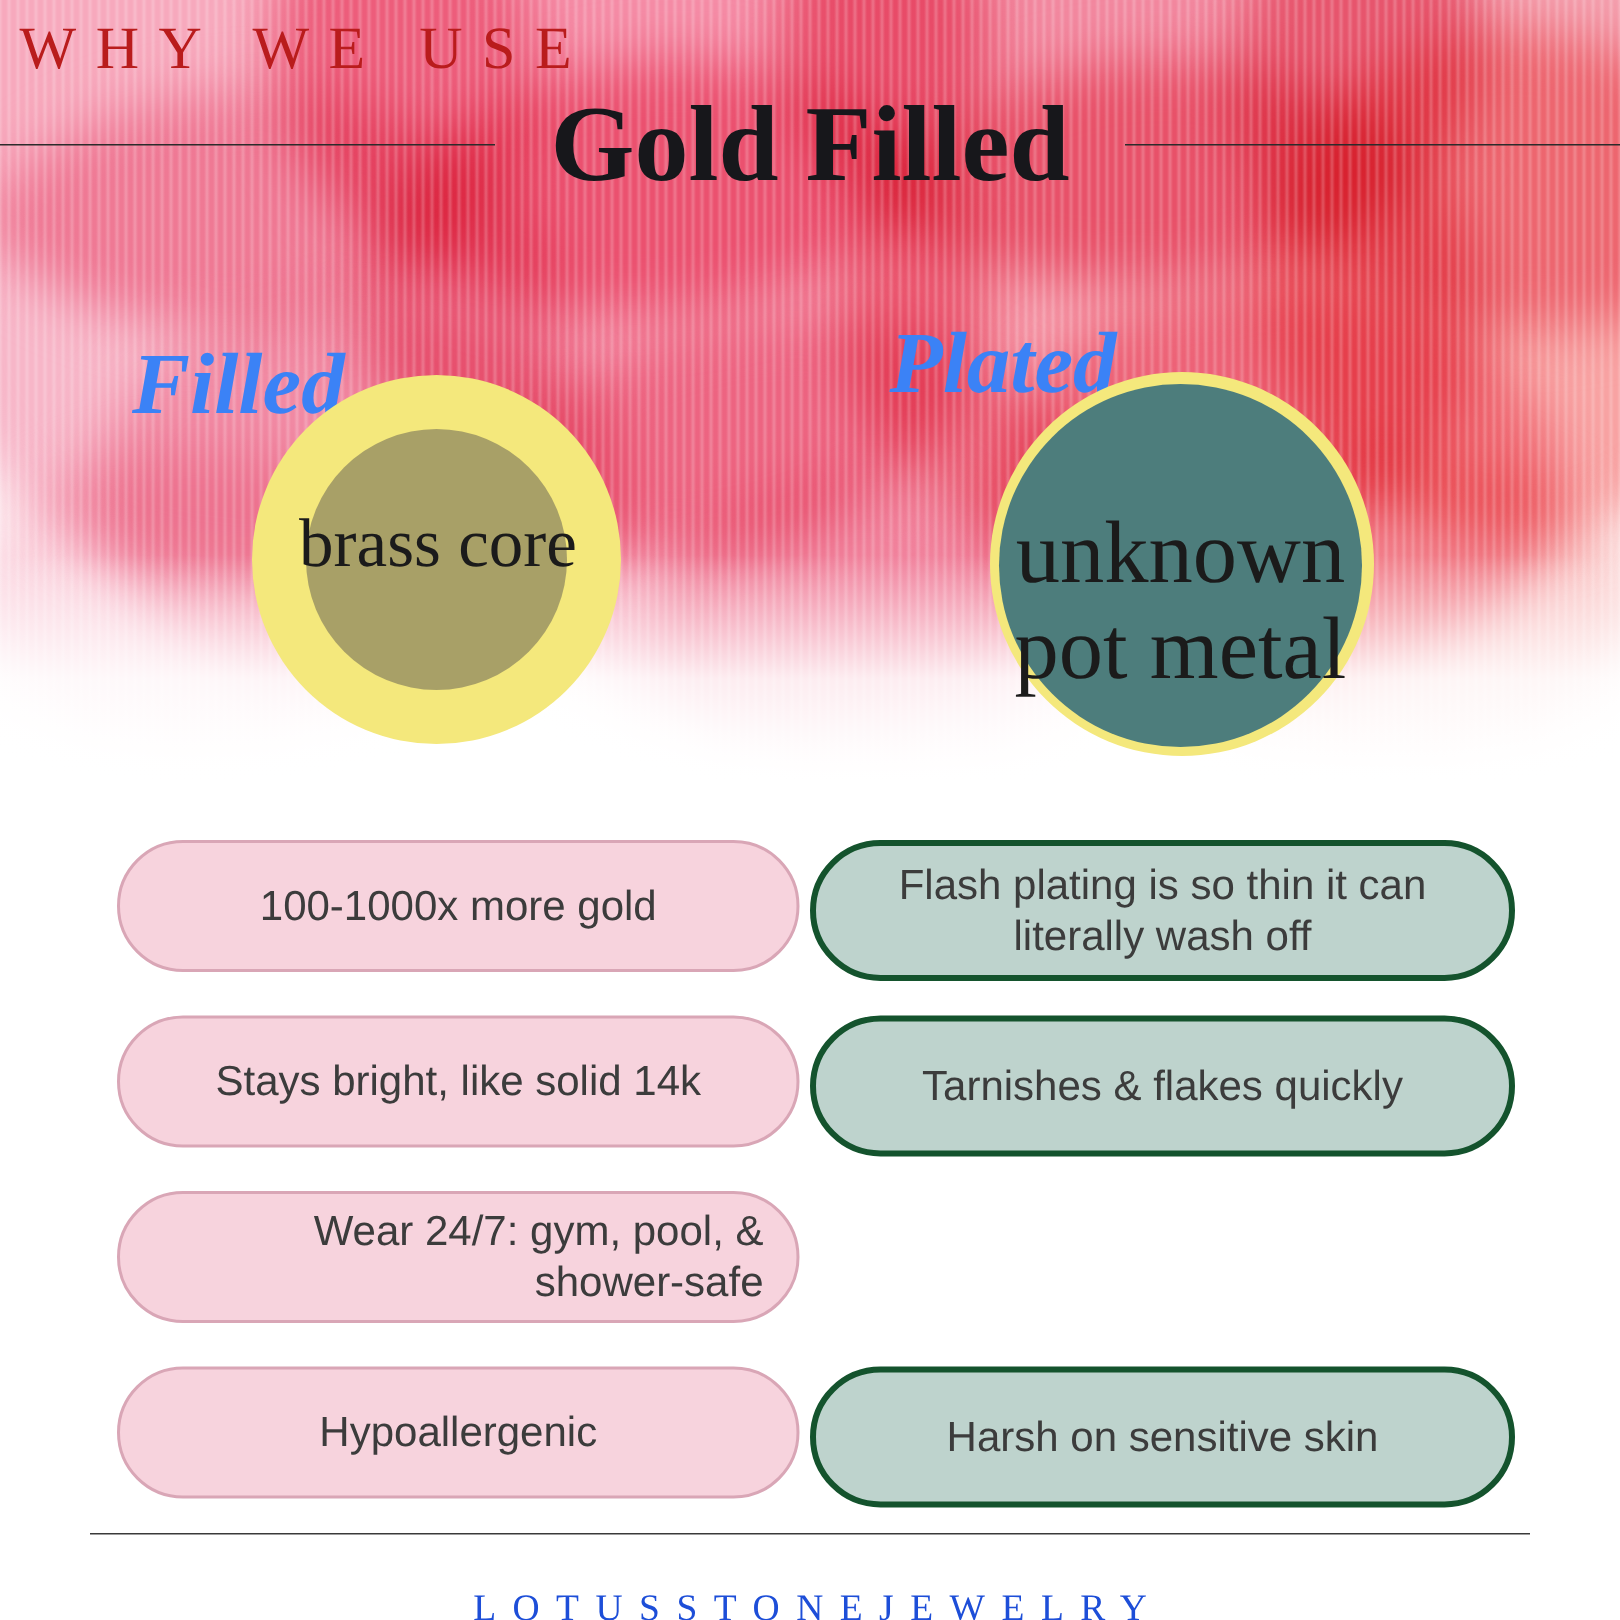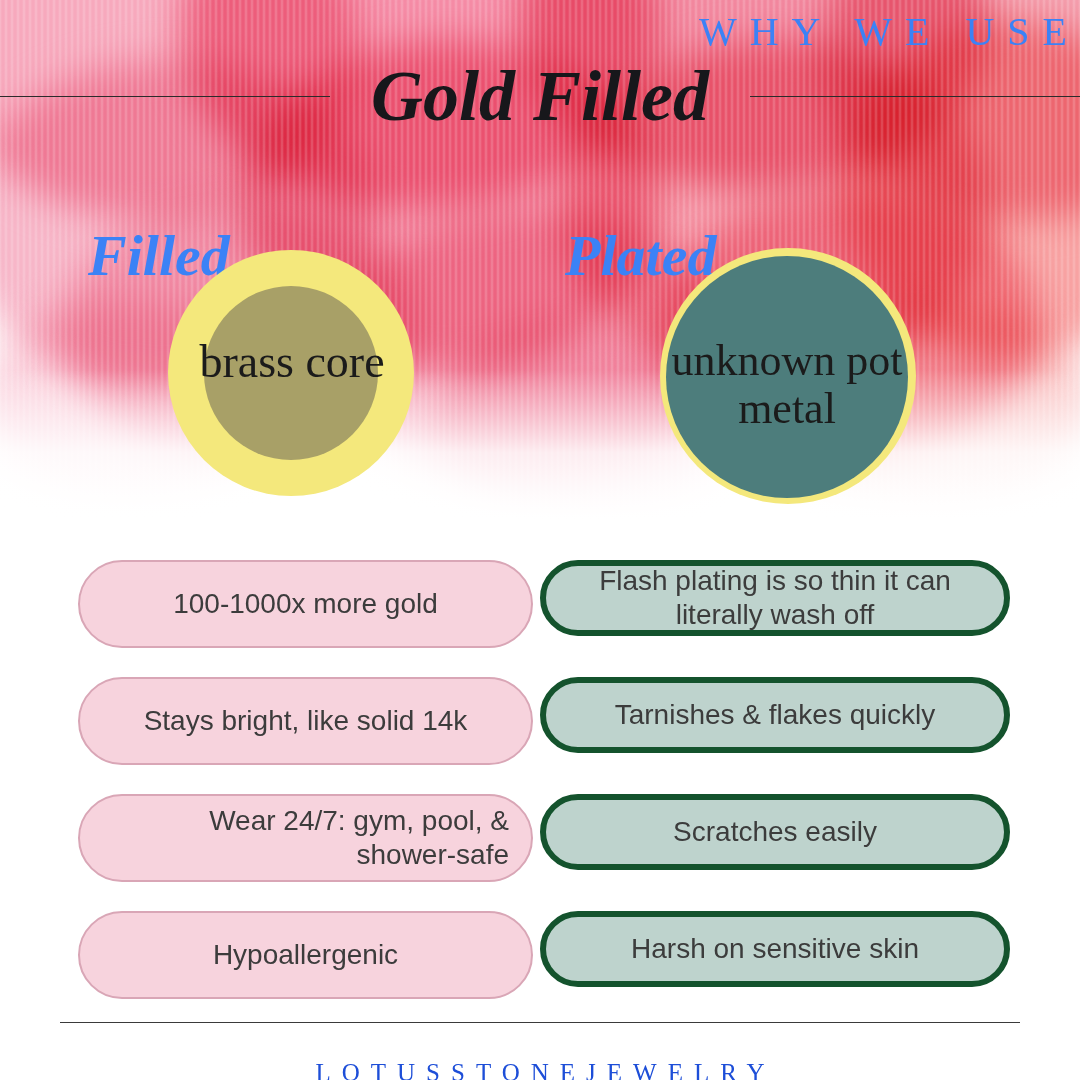--- a/index.html
+++ b/index.html
@@ -51,59 +51,58 @@
   #header {
     position: absolute;
     left: 0; top: 0;
     width: 1080px;
     height: 150px;
   }
   #title-top {
     position: absolute;
     left: 0; top: 8px;
     width: 1080px;
-    text-align: right;
+    text-align: left;
     font-family: "Liberation Serif", serif;
     font-size: 40px;
     letter-spacing: 13px;
-    color: #3b82f6;
+    color: #b91c1c;
     font-weight: 400;
     text-indent: 13px;
   }
   #rule-left, #rule-right {
     position: absolute;
     top: 96px;
     height: 1px;
     background: #2b2b2b;
   }
   #rule-left { left: 0; width: 330px; }
   #rule-right { right: 0; width: 330px; }
   #title-main {
     position: absolute;
     left: 0; top: 55px;
     width: 1080px;
     text-align: center;
     font-family: "Liberation Serif", serif;
-    font-style: italic;
     font-weight: 700;
     font-size: 72px;
     color: #17171b;
   }
 
   
   .col-heading {
     position: absolute;
     font-family: "Liberation Serif", serif;
     font-style: italic;
     font-weight: 700;
     font-size: 58px;
     color: #3b82f6;
   }
   #heading-filled { left: 88px; top: 222px; }
-  #heading-plated { left: 565px; top: 222px; }
+  #heading-plated { left: 565px; top: 208px; padding-left: 28px; }
 
   
   .circle-outer {
     position: absolute;
     border-radius: 50%;
   }
   #circle-filled-outer {
     left: 168px; top: 250px;
     width: 246px; height: 246px;
     background: #f4e87c;
@@ -137,21 +136,21 @@
     margin-top: 32px;
   }
   #label-filled {
     left: 194px; top: 305px;
     width: 196px;
     font-size: 46px;
   }
   #label-plated {
     left: 664px; top: 305px;
     width: 246px;
-    font-size: 44px;
+    font-size: 59px;
     text-align: center;
   }
 
   
   #pills {
     position: absolute;
     left: 0; top: 560px;
     width: 1080px;
   }
   .pill-row {
@@ -176,23 +175,23 @@
     left: 78px;
     width: 455px;
     height: 88px;
     background: #f7d3dd;
     border: 2px solid #d9a6b6;
     text-align: right;
   }
   .pill.right {
     left: 540px;
     width: 470px;
-    height: 76px;
+    height: 94px;
     background: #bed3cd;
-    border: 6px solid #14532d;
+    border: 4px solid #14532d;
   }
 
   
   #footer-rule {
     position: absolute;
     left: 60px; top: 1022px;
     width: 960px; height: 1px;
     background: #3a3a3a;
   }
   #footer-brand {
@@ -254,21 +253,20 @@
     <div class="pill-row">
       <div class="pill left">100-1000x more gold</div>
       <div class="pill right">Flash plating is so thin it can literally wash off</div>
     </div>
     <div class="pill-row">
       <div class="pill left">Stays bright, like solid 14k</div>
       <div class="pill right">Tarnishes &amp; flakes quickly</div>
     </div>
     <div class="pill-row">
       <div class="pill left">Wear 24/7: gym, pool, &amp; shower-safe</div>
-      <div class="pill right">Scratches easily</div>
     </div>
     <div class="pill-row">
       <div class="pill left">Hypoallergenic</div>
       <div class="pill right">Harsh on sensitive skin</div>
     </div>
   </div>
 
   <div id="footer-rule"></div>
   <div id="footer-brand">LOTUSSTONEJEWELRY</div>
 

